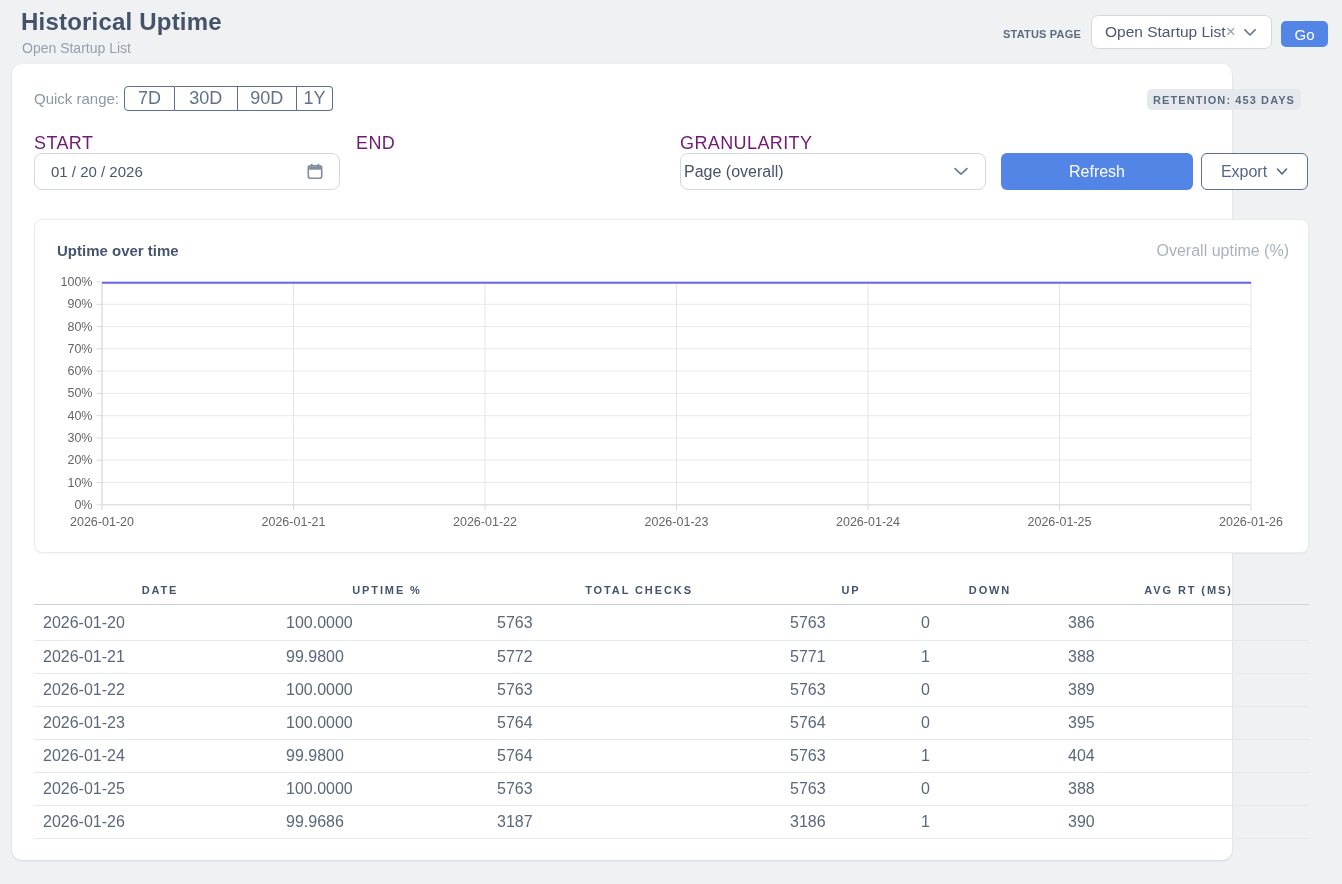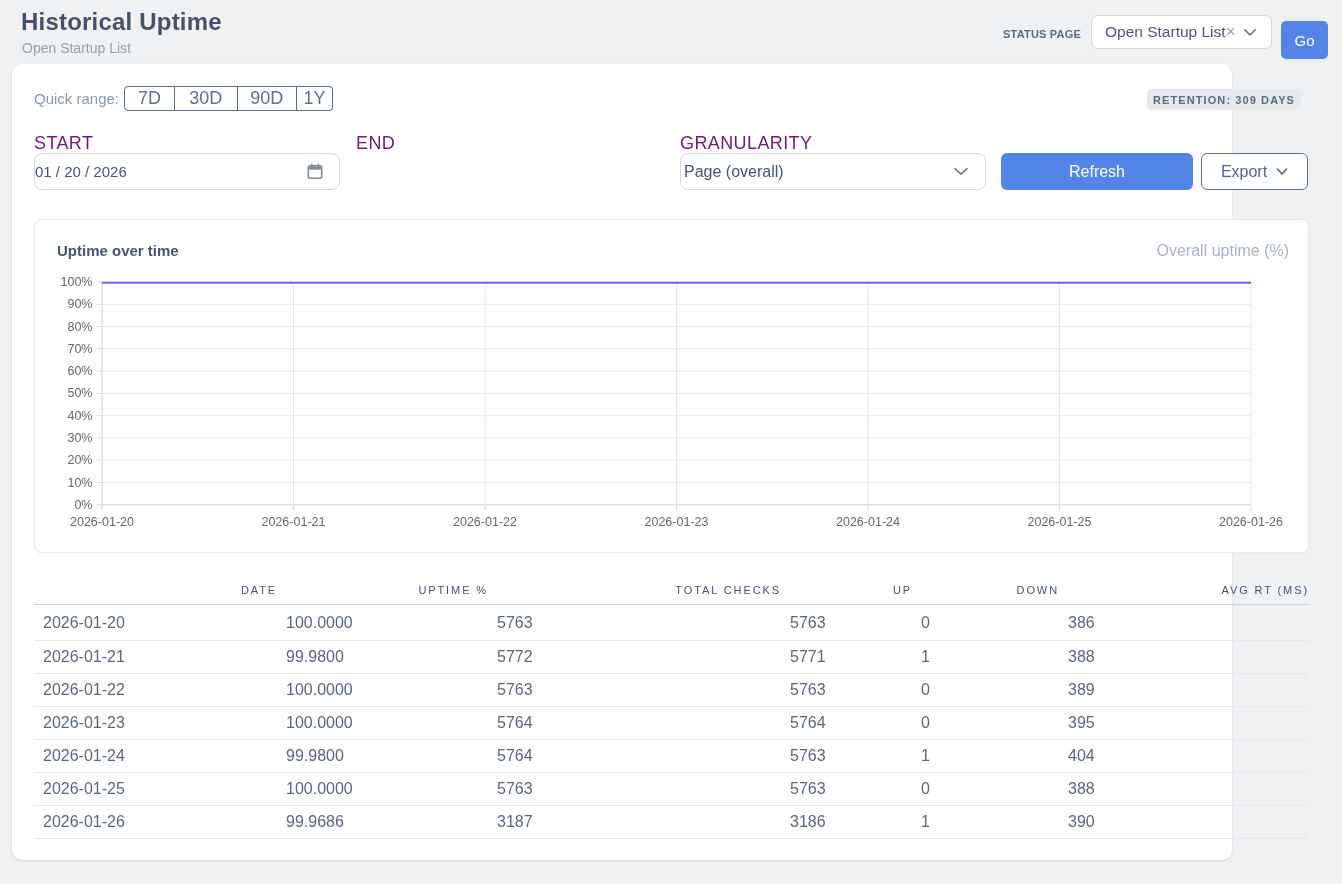--- a/index.html
+++ b/index.html
@@ -13,61 +13,61 @@
 
   
   h1 { position:absolute; left:21px; top:8px; font-size:24px; font-weight:bold; color:#44536a; letter-spacing:0.2px; }
   .subtitle { position:absolute; left:22px; top:40px; font-size:14px; color:#96a1ad; }
   .sp-label { position:absolute; left:1003px; top:28px; font-size:11px; font-weight:bold; letter-spacing:0.2px; color:#5e6c80; }
   .sp-select { position:absolute; left:1091px; top:15px; width:181px; height:34px; background:#fff;
     border:1px solid #d5d9de; border-radius:7px; display:flex; align-items:center; }
   .sp-select .txt { margin-left:13px; font-size:15.5px; color:#4d5970; }
   .sp-select .x { margin-left:0px; font-size:17px; color:#96a0ac; }
   .sp-select svg { margin-left:8px; }
-  .go-btn { position:absolute; left:1281px; top:21px; width:47px; height:38px; background:#5285e5;
+  .go-btn { position:absolute; left:1281px; top:21px; width:47px; height:26px; background:#5285e5;
     border-radius:5px; color:#fff; font-size:15px; display:flex; align-items:center; justify-content:center; }
 
   
   .card { position:absolute; left:12px; top:64px; width:1220px; height:796px; background:#fff;
     border-radius:10px; box-shadow:0 1px 3px rgba(20,30,50,.08), 0 1px 2px rgba(20,30,50,.05); }
 
   .qr-label { position:absolute; left:22px; top:26px; font-size:15px; color:#8b98a7; }
   .seg { position:absolute; left:112px; top:22px; height:25px; display:flex; }
   .seg div { border:1px solid #5d6f8c; border-left-width:0; background:#fff; color:#60718c;
     font-size:18px; display:flex; align-items:center; justify-content:center; }
   .seg div:first-child { border-left-width:1px; border-radius:4px 0 0 4px; }
   .seg div:last-child { border-radius:0 4px 4px 0; }
   .badge { position:absolute; left:1135px; top:25px; width:154px; height:21px; background:#e5e8ec;
     border-radius:5px; color:#5b6b80; font-size:11px; font-weight:bold; letter-spacing:1.1px;
     display:flex; align-items:center; justify-content:center; }
 
   .flabel { position:absolute; font-size:18px; letter-spacing:0.4px; color:#701a75; top:68.5px; }
   .ctl { position:absolute; top:89px; height:37px; border:1px solid #d3d8dd; border-radius:8px; background:#fff;
     font-family:"Liberation Sans", sans-serif; font-size:16px; color:#46536a; }
-  .dateinput { display:flex; align-items:center; font-size:15px; color:#4a586e; }
+  .dateinput { display:flex; align-items:center; font-size:15px; color:#4a586e; padding-left:16px; }
   .dateinput svg { position:absolute; right:16px; top:9px; }
   .selwrap { position:absolute; top:89px; left:668px; width:306px; height:37px; }
   select.ctl { position:static; width:100%; height:100%; -webkit-appearance:none; appearance:none;
     padding-left:3px; }
   .selwrap svg { position:absolute; right:18px; top:13px; pointer-events:none; }
   .refresh { position:absolute; left:989px; top:89px; width:192px; height:37px; background:#5285e5;
     border-radius:6px; color:#fff; font-size:16px; display:flex; align-items:center; justify-content:center; }
   .export { position:absolute; left:1189px; top:89px; width:107px; height:37px; background:#fff;
     border:1px solid #5d7090; border-radius:6px; color:#54678a; font-size:16px;
     display:flex; align-items:center; justify-content:center; gap:9px; }
 
   
   .chart-card { position:absolute; left:22px; top:155px; width:1275px; height:334px;
     border:1px solid #e9ecef; border-radius:8px; background:#fff; box-shadow:0 1px 2px rgba(20,30,50,.04); }
   .chart-title { position:absolute; left:22px; top:22px; font-size:15px; font-weight:bold; color:#47566c; }
   .chart-legend { position:absolute; right:19px; top:22px; font-size:16px; color:#a9b2be; }
 
   
   table { position:absolute; left:22px; top:520px; width:1275px; border-collapse:collapse; table-layout:fixed; }
-  th { font-size:11px; font-weight:normal; letter-spacing:1.9px; color:#45546c; text-align:right;
+  th { font-size:11px; font-weight:bold; letter-spacing:1.9px; color:#45546c; text-align:center;
     padding:0 0 8px 9px; border-bottom:1px solid #ccd3da; }
   td { font-size:16px; color:#5c6879; height:33px; padding:0 0 0 9px; border-bottom:1px solid #e5e9ed; }
 </style>
 </head>
 <body>
   <h1>Historical Uptime</h1>
   <div class="subtitle">Open Startup List</div>
   <div class="sp-label">STATUS PAGE</div>
   <div class="sp-select">
     <span class="txt">Open Startup List</span>
@@ -79,21 +79,21 @@
   <div class="go-btn">Go</div>
 
   <div class="card">
     <div class="qr-label">Quick range:</div>
     <div class="seg">
       <div style="width:51px">7D</div>
       <div style="width:62.5px">30D</div>
       <div style="width:59.5px">90D</div>
       <div style="width:36px">1Y</div>
     </div>
-    <div class="badge">RETENTION: 309 DAYS</div>
+    <div class="badge">RETENTION: 453 DAYS</div>
 
     <div class="flabel" style="left:22px">START</div>
     <div class="flabel" style="left:344px">END</div>
     <div class="flabel" style="left:668px">GRANULARITY</div>
     <div class="ctl dateinput" style="left:22px; width:306px;">01 / 20 / 2026
       <svg width="16" height="17" viewBox="0 0 16 17">
         <g stroke="#818d9e" fill="none">
           <path d="M4.7 0.8 v3" stroke-width="1.7"></path>
           <path d="M11.3 0.8 v3" stroke-width="1.7"></path>
           <rect x="1.3" y="2.9" width="13.4" height="12.4" rx="2" stroke-width="1.6"></rect>

